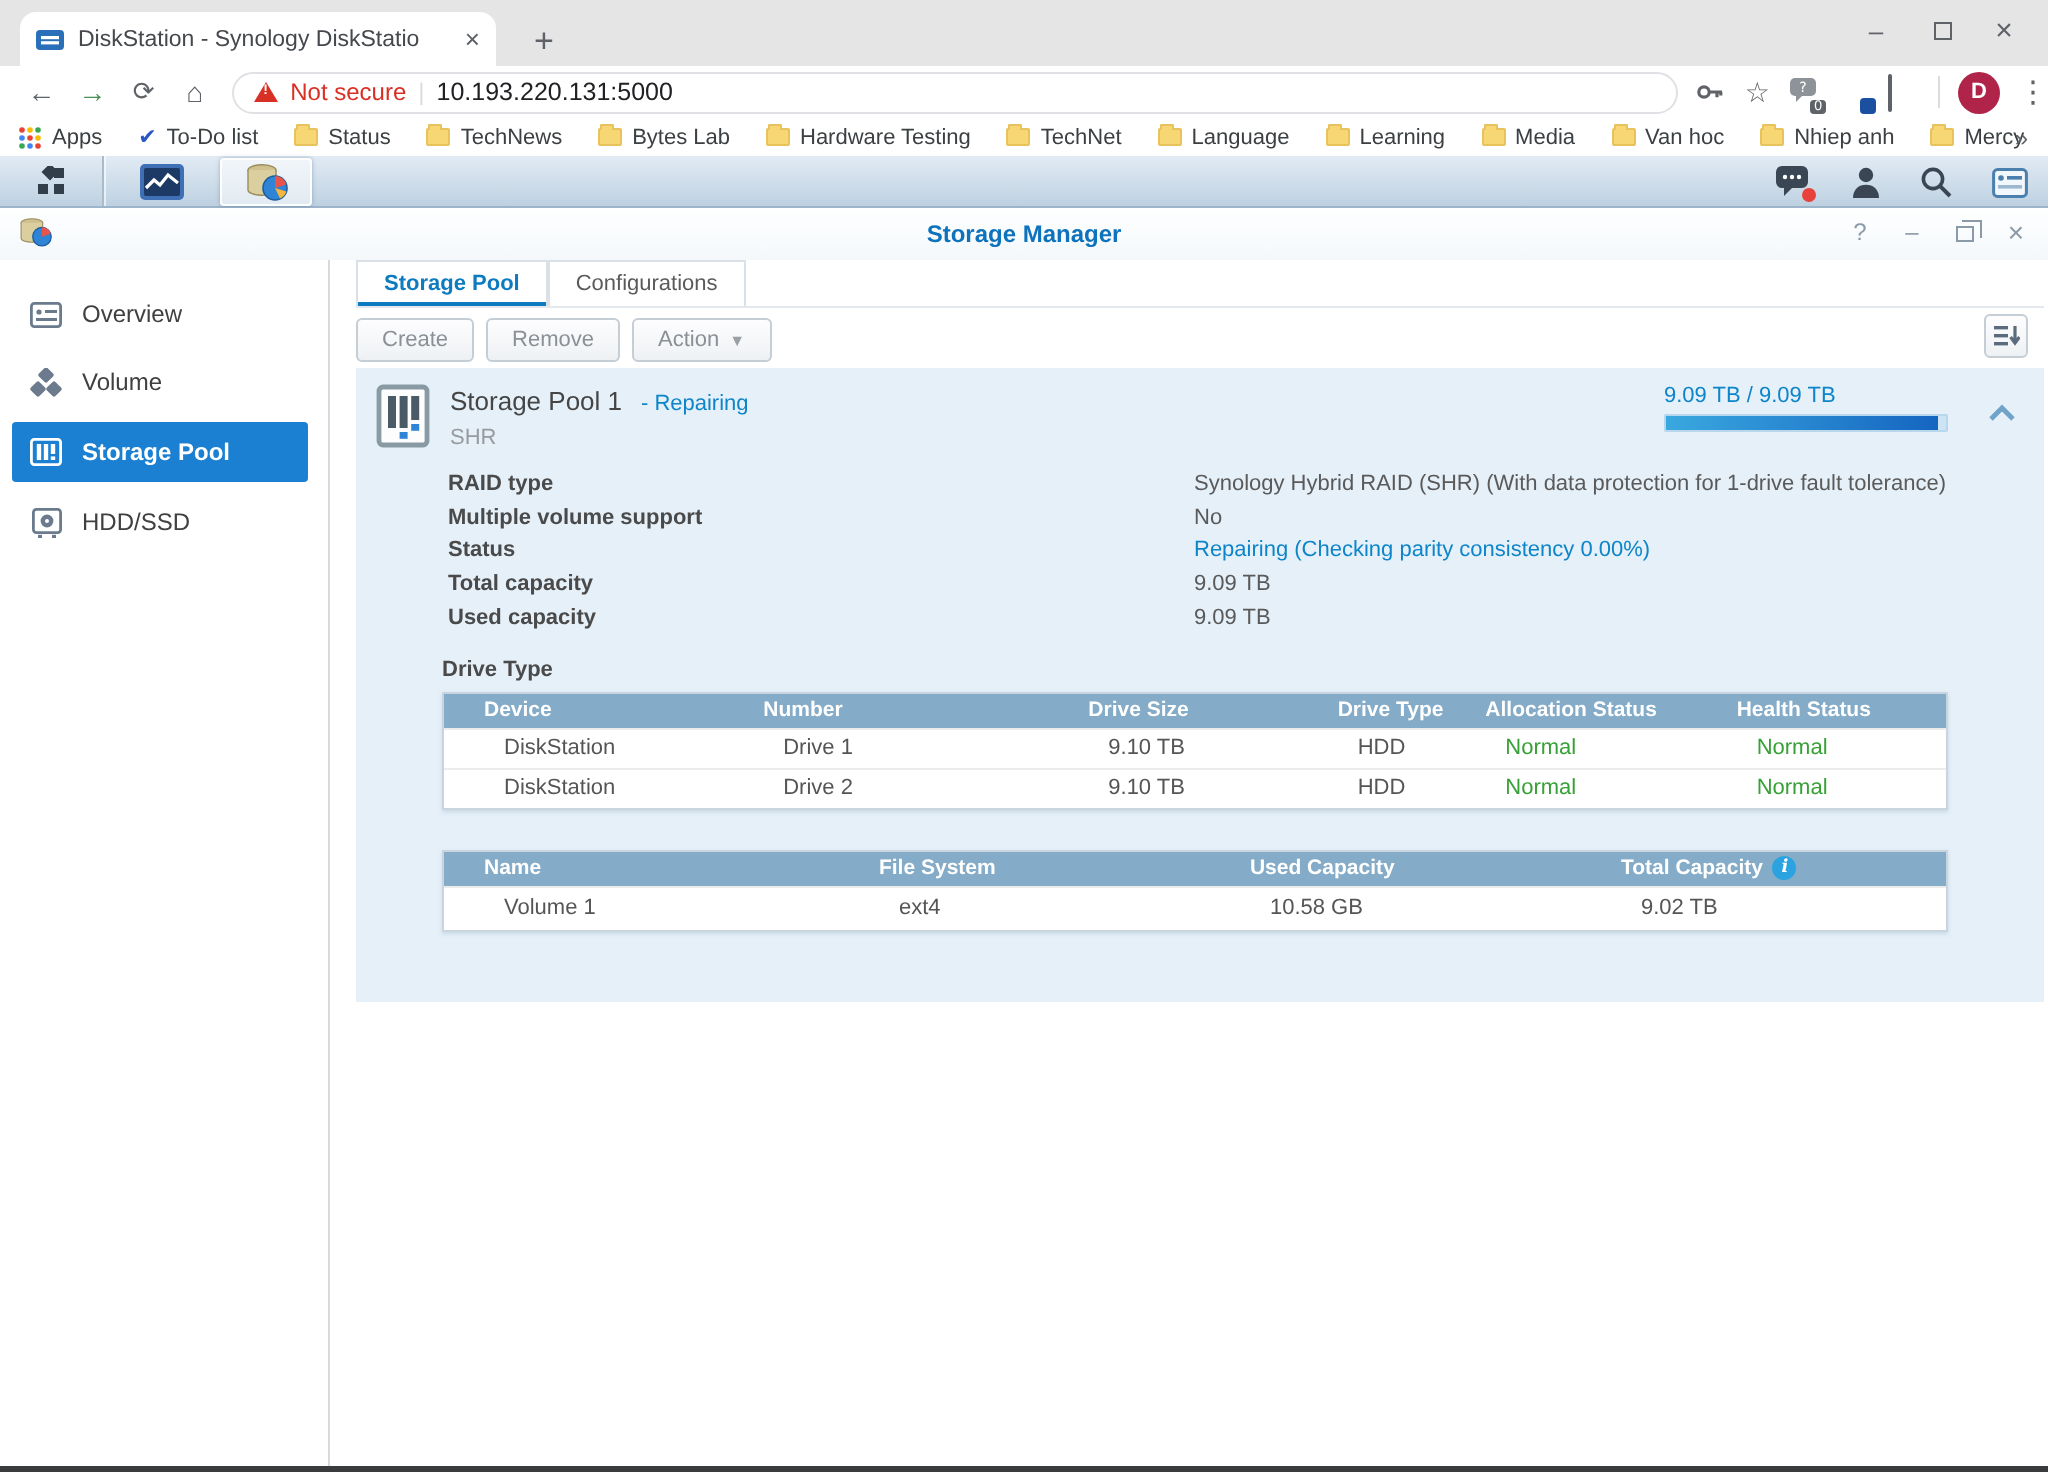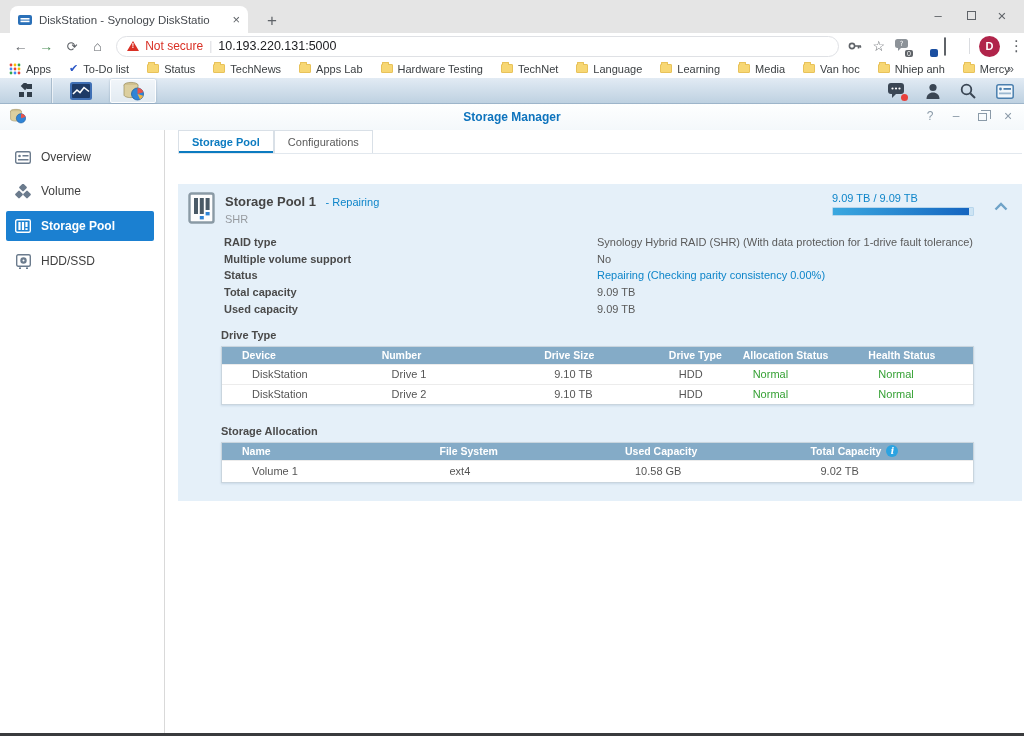--- a/index.html
+++ b/index.html
@@ -101,21 +101,21 @@
   .tbtn { height:22px; padding:0 12px; font-size:11px; color:#8b9096; background:linear-gradient(#fdfdfe,#eef1f4);
           border:1px solid #c5cdd5; border-radius:3px; display:flex; align-items:center; gap:5px; }
   .caret { font-size:8px; color:#9aa0a6; }
   .sort-btn { position:absolute; right:8px; top:3px; width:22px; height:22px; border:1px solid #c5cdd5;
               border-radius:3px; background:linear-gradient(#fdfdfe,#eef1f4); display:flex;
               align-items:center; justify-content:center; }
 
   .panel { position:absolute; left:12px; top:54px; width:844px; height:317px; background:#e5f0f9; padding:8px 10px; }
   .pool-header { display:flex; align-items:flex-start; position:relative; height:36px; }
   .pool-name-block { margin-left:10px; }
-  .pool-name { font-size:13px; font-weight:bold; color:#454545; display:inline; }
+  .pool-name { font-size:13px; font-weight:normal; color:#454545; display:inline; }
   .pool-tag { font-size:11px; color:#0e85c9; margin-left:5px; }
   .pool-raid { font-size:11px; color:#979ba0; margin-top:3px; }
   .cap-block { position:absolute; right:36px; top:0; width:144px; }
   .cap-text { font-size:11px; color:#0e85c9; margin-bottom:3px; }
   .bar-track { width:142px; height:9px; background:#cde4f4; border:1px solid #b8d6ec; border-radius:1px; }
   .bar-fill { height:100%; background:linear-gradient(to right,#3aa8e0,#1565c0); }
   .chevron-up { position:absolute; right:4px; top:10px; cursor:pointer; }
 
   .details { margin-left:36px; margin-top:6px; }
   .drow { display:flex; height:16.6px; align-items:center; font-size:11px; }
@@ -220,21 +220,21 @@
   <div class="bm">
       <span class="folder"></span>
       <span>Status</span>
     </div>
   <div class="bm">
       <span class="folder"></span>
       <span>TechNews</span>
     </div>
   <div class="bm">
       <span class="folder"></span>
-      <span>Apps Lab</span>
+      <span>Bytes Lab</span>
     </div>
   <div class="bm">
       <span class="folder"></span>
       <span>Hardware Testing</span>
     </div>
   <div class="bm">
       <span class="folder"></span>
       <span>TechNet</span>
     </div>
   <div class="bm">
@@ -386,20 +386,36 @@
       </span>
       <span>HDD/SSD</span>
     </div>
   </div>
 
   <div class="main">
     <div class="tabbar">
       <div class="tabitem active">Storage Pool</div>
       <div class="tabitem">Configurations</div>
     </div>
+    <div class="toolbar">
+      <button class="tbtn">Create</button>
+      <button class="tbtn">Remove</button>
+      <button class="tbtn">
+        <span>Action</span>
+        <span class="caret">▼</span>
+      </button>
+      <div class="sort-btn">
+        <svg width="13" height="12" viewBox="0 0 13 12">
+          <rect x="0" y="1" width="7" height="1.7" fill="#5a6b7d"></rect>
+            <rect x="0" y="5" width="7" height="1.7" fill="#5a6b7d"></rect>
+            <rect x="0" y="9" width="7" height="1.7" fill="#5a6b7d"></rect>
+          <path d="M10.5 1 v7 M8.3 6.5 l2.2 3 2.2-3" stroke="#5a6b7d" stroke-width="1.6" fill="none"></path>
+        </svg>
+      </div>
+    </div>
 
     <div class="panel">
       <div class="pool-header">
         <svg width="27" height="32" viewBox="0 0 27 32">
           <rect x="1.5" y="1.5" width="24" height="29" rx="2" fill="#fdfdfd" stroke="#8a9aa5" stroke-width="2.4"></rect>
           <rect x="6" y="6" width="4" height="16" fill="#4a5a66"></rect>
           <rect x="11.8" y="6" width="4" height="16" fill="#4a5a66"></rect>
           <rect x="17.6" y="6" width="4" height="12" fill="#4a5a66"></rect>
           <rect x="17.6" y="20" width="4" height="3.4" fill="#2f84d6"></rect>
           <rect x="11.8" y="24" width="4" height="3.4" fill="#2f84d6"></rect>
@@ -465,21 +481,20 @@
           <span class="td di-c1">DiskStation</span>
           <span class="td di-c2">Drive 2</span>
           <span class="td di-c3">9.10 TB</span>
           <span class="td di-c4">HDD</span>
           <span class="td di-c5 green">Normal</span>
           <span class="td di-c6 green">Normal</span>
         </div>
       </div>
 
       <div class="sa-gap"></div>
-      <div class="section-title" style="margin-top:0">Storage Allocation</div>
       <div class="stable">
         <div class="thead">
           <span class="th sa-c1">Name</span>
           <span class="th sa-c2">File System</span>
           <span class="th sa-c3">Used Capacity</span>
           <span class="th sa-c4">
             <span>Total Capacity</span>
             <span class="info-ic">i</span>
           </span>
         </div>

